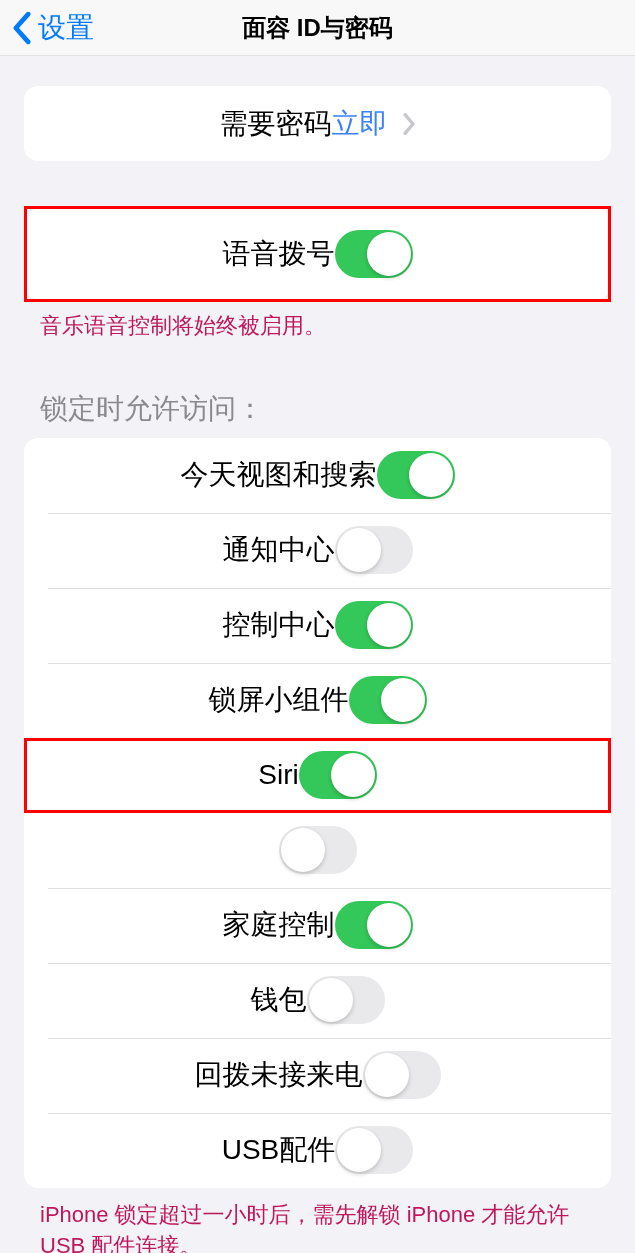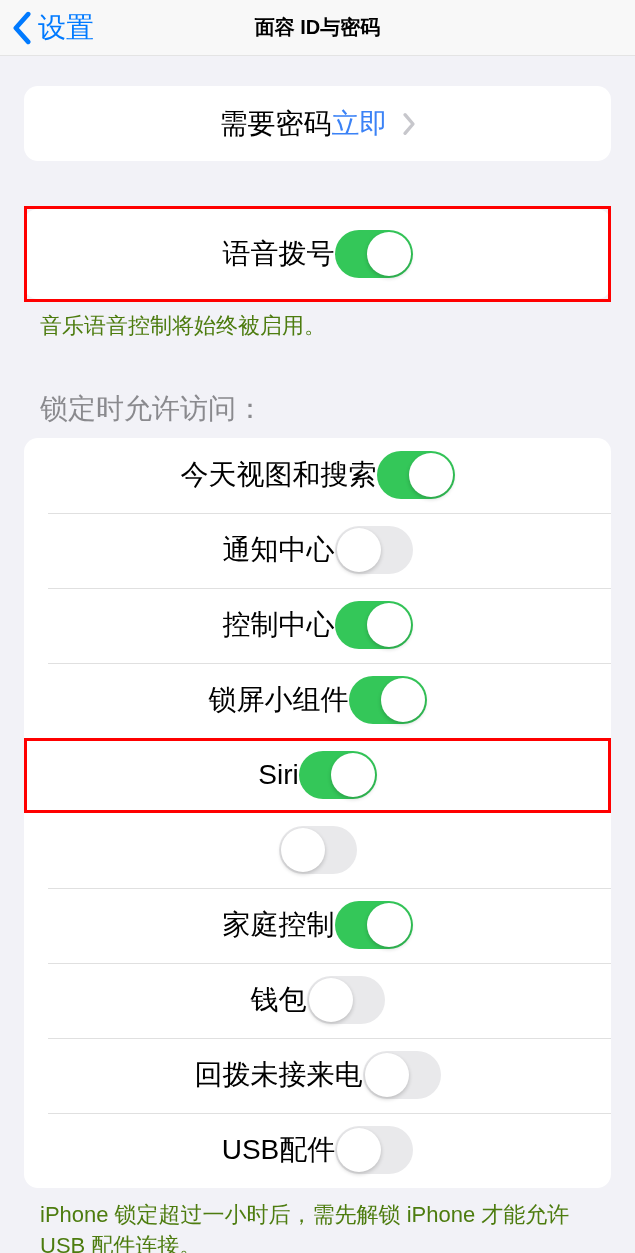--- a/index.html
+++ b/index.html
@@ -35,21 +35,21 @@
     .back-chevron {
       width: 20px;
       height: 34px;
       margin-right: 6px;
     }
     .nav-title {
       position: absolute;
       left: 0;
       right: 0;
       text-align: center;
-      font-size: 20px;
+      font-size: 24px;
       font-weight: 600;
       color: #000;
       pointer-events: none;
     }
     .content {
       padding: 0;
     }
     .group {
       margin-top: 30px;
     }
@@ -115,21 +115,21 @@
       box-shadow: 0 2px 4px rgba(0,0,0,0.2);
     }
     .switch.on .switch-knob {
       right: 2px;
     }
     .switch.off .switch-knob {
       left: 2px;
     }
     .group-footer {
       font-size: 22px;
-      color: #4d7c0f;
+      color: #be185d;
       padding: 12px 40px 0 40px;
       line-height: 1.4;
     }
     .group-header {
       font-size: 28px;
       color: #8a8a8e;
       padding: 0 40px 10px 40px;
     }
     .highlight-row-box {
       border: 3px solid #ff0000;

